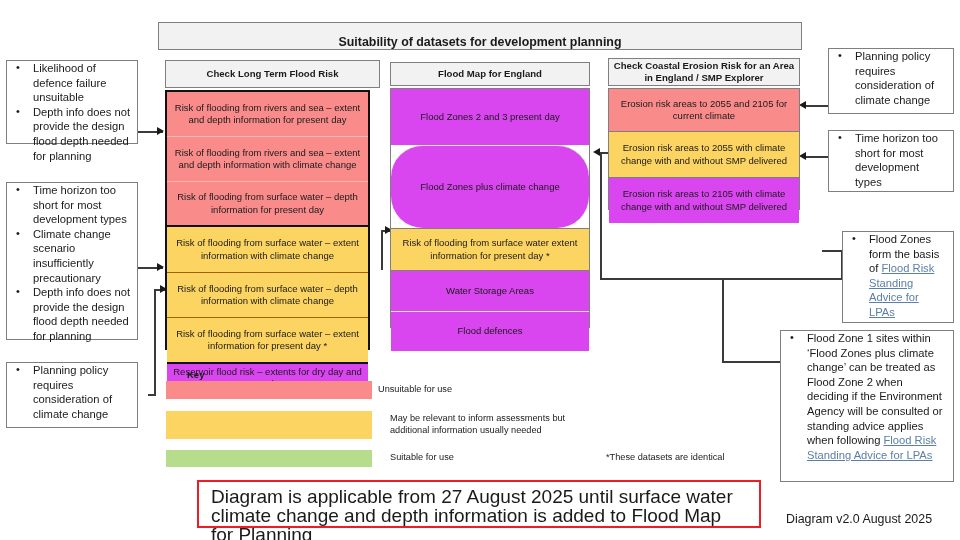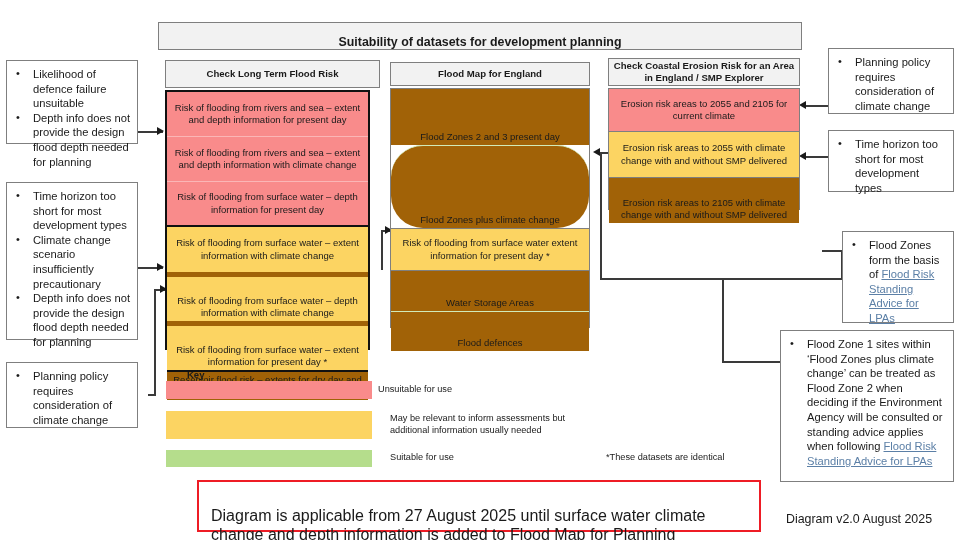--- a/index.html
+++ b/index.html
@@ -5,54 +5,54 @@
   html,body{margin:0;padding:0;background:#ffffff;}
   body{width:960px;height:540px;position:relative;overflow:hidden;
        font-family:"Liberation Sans","DejaVu Sans",sans-serif;color:#1a1a1a;}
   .abs{position:absolute;box-sizing:border-box;}
 
   
   .callout{border:1px solid #7f7f7f;background:#ffffff;font-size:11.2px;line-height:14.6px;}
   .callout ul{margin:0;padding:0;list-style:none;}
   .callout li{position:relative;padding-left:24px;margin:0 0 0 0;}
   .callout li:before{content:"\2022";position:absolute;left:7px;top:-1px;font-size:11px;}
-  .callout.pad{padding:6px 6px 6px 2px;}
+  .callout.pad{padding:0 6px 6px 2px;}
   .lnk{color:#5b7fa6;text-decoration:underline;}
 
   
   .banner{border:1px solid #7f7f7f;background:#f2f2f2;display:flex;align-items:flex-end;
           justify-content:center;font-size:12.4px;font-weight:bold;}
 
   
   .colhead{border:1px solid #7f7f7f;background:#f2f2f2;display:flex;align-items:center;
            justify-content:center;text-align:center;font-size:9.6px;font-weight:bold;
            line-height:12px;padding:2px 4px;}
 
   
   .cell{display:flex;align-items:center;justify-content:center;text-align:center;
         font-size:9.5px;line-height:12.2px;padding:2px 6px;}
   .c-red{background:#f98b8b;}
   .c-amber{background:#fcd462;}
-  .c-green{background:#a16207;align-items:flex-end;}
+  .c-green{background:#d946ef;}
   .thickbox{border:2.2px solid #111;}
   .thinbox{border:1px solid #7f7f7f;}
   .sep-red{border-top:1px solid #fbb6b6;}
-  .sep-amber{border-top:5px solid #a16207;align-items:flex-end;}
+  .sep-amber{border-top:1px solid #a16207;}
   .sep-green{border-top:1px solid #d2ebb8;}
   .div-dark{border-top:2.2px solid #111;}
   .div-mid{border-top:1px solid #7f7f7f;}
 
   
   .keylabel{font-size:9.5px;font-weight:bold;margin-left:21px;}
   .swatch{}
   .keytxt{font-size:9.2px;line-height:12.4px;}
 
   
-  .redbox{border:2.4px solid #ee1c25;background:#fff;font-size:16px;line-height:19px;
-          padding:24px 12px;}
+  .redbox{border:2.4px solid #ee1c25;background:#fff;font-size:19px;line-height:19px;
+          padding:5px 12px;}
   .version{font-size:12.4px;}
 
   
   .ln{position:absolute;background:#3a3a3a;}
   .hl{height:1.6px;}
   .vl{width:1.6px;}
   .arrow{position:absolute;width:0;height:0;}
   .ar-right{border-top:4px solid transparent;border-bottom:4px solid transparent;border-left:7px solid #1a1a1a;}
   .ar-left{border-top:4px solid transparent;border-bottom:4px solid transparent;border-right:7px solid #1a1a1a;}
 </style>

